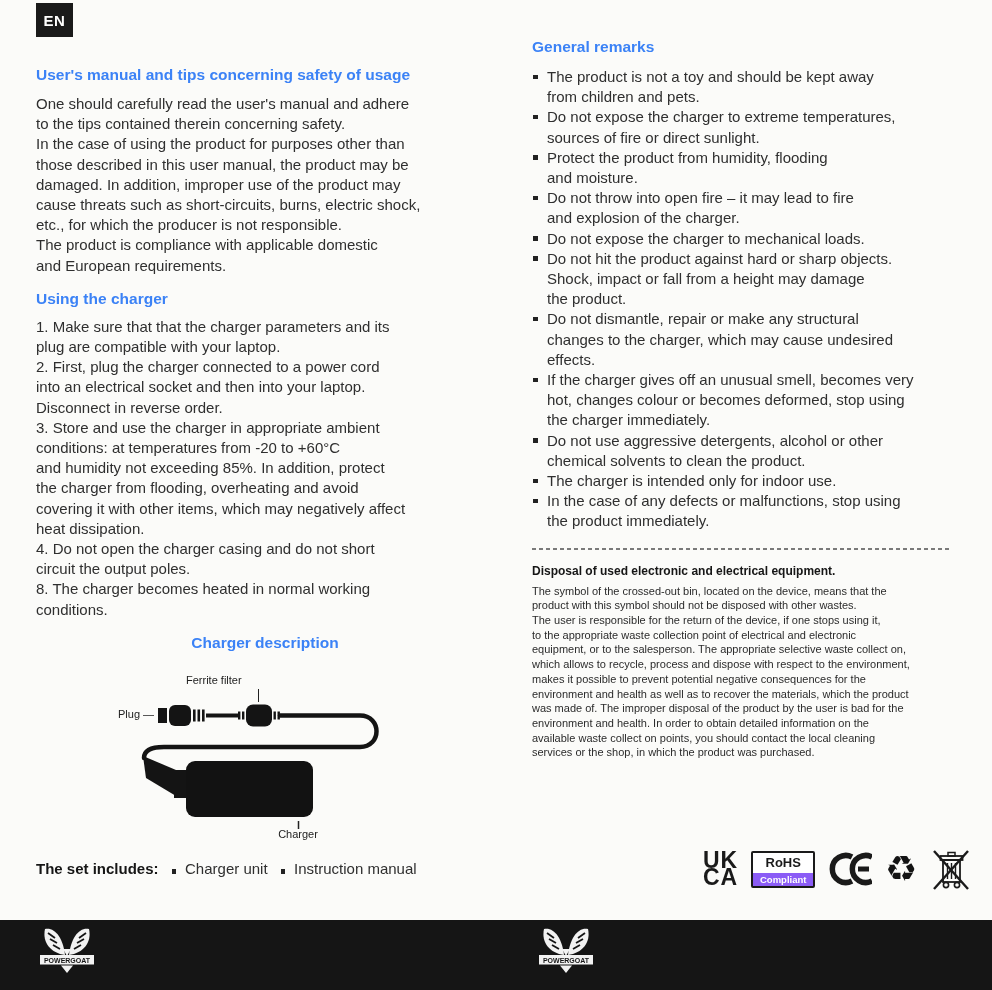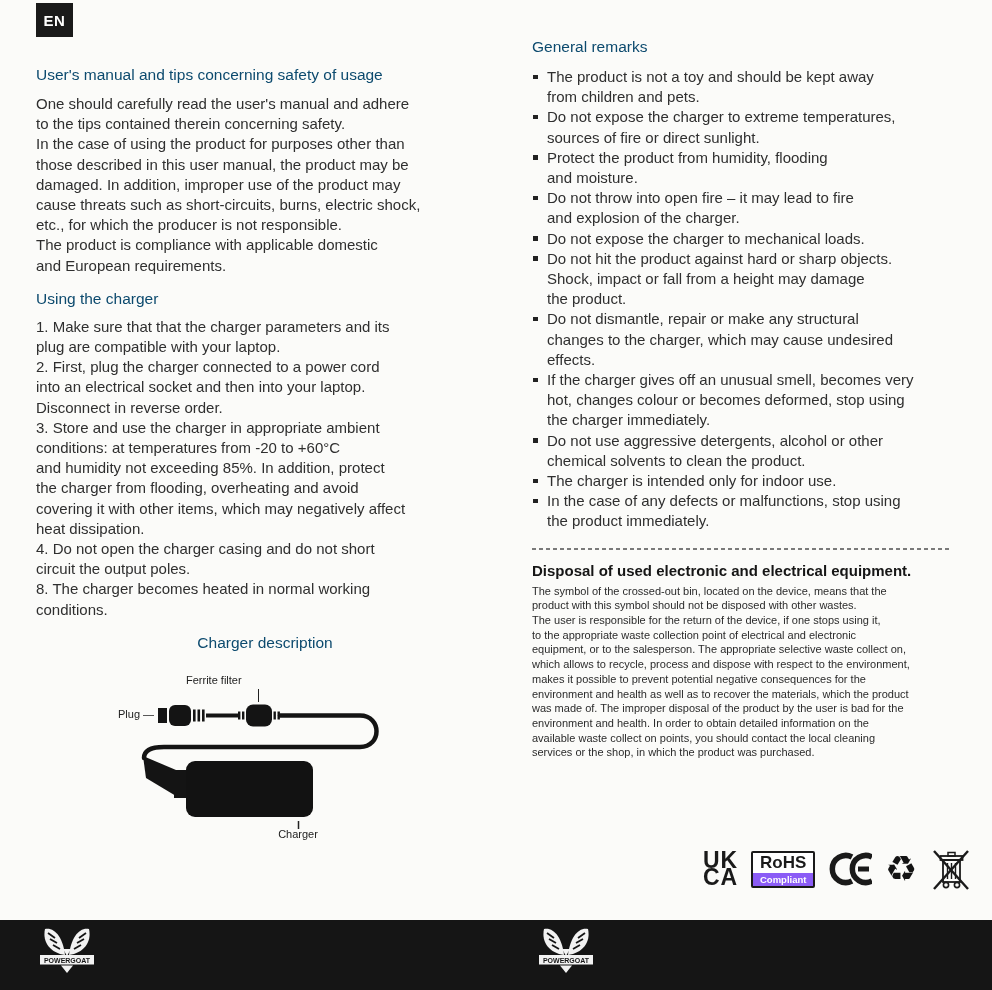--- a/index.html
+++ b/index.html
@@ -12,59 +12,59 @@
   }
   
   .en-badge{
     position:absolute;left:36px;top:3px;width:37px;height:34px;
     background:#1a1a1a;color:#fff;font-weight:bold;font-size:15px;
     display:flex;align-items:center;justify-content:center;letter-spacing:.5px;
   }
   
   .left-col{position:absolute;left:36px;top:66px;width:458px;}
   .right-col{position:absolute;left:532px;top:38px;width:448px;}
-  h1,h2{font-size:15.5px;line-height:18px;margin:0;color:#0c4a6e;font-weight:normal;}
+  h1,h2{font-size:15.5px;line-height:18px;margin:0;color:#3b82f6;font-weight:bold;}
   .body-pre{font-size:15px;line-height:20.2px;margin:10px 0 0 0;white-space:pre;}
   .steps{margin-top:9px;}
   .step{font-size:15px;line-height:20.2px;white-space:pre;}
   .h-using{margin-top:14px;}
   .h-desc{margin-top:14px;text-align:center;}
   
   .remarks{list-style:none;margin:11px 0 0 0;padding:0;}
   .remarks li{
     position:relative;padding-left:15px;font-size:15px;line-height:20.2px;white-space:pre;
   }
   .remarks li::before{
     content:"";position:absolute;left:1px;top:7.5px;width:4.5px;height:4.5px;background:#222;
   }
   .divider{
     margin-top:16px;height:2px;width:420px;
     background:repeating-linear-gradient(to right,#7a7a7a 0 3.5px,transparent 3.5px 7px);
   }
-  .disposal-h{font-size:15px;line-height:14px;font-weight:bold;color:#161616;margin-top:14px;}
+  .disposal-h{font-size:12px;line-height:14px;font-weight:bold;color:#161616;margin-top:14px;}
   .disposal-p{font-size:11px;line-height:14.7px;margin-top:6px;white-space:pre;color:#2b2b2b;}
   
   .diagram{position:relative;height:196px;}
   .diag-label{position:absolute;font-size:11px;color:#222;}
   .lbl-ferrite{left:150px;top:22px;width:150px;}
   .lbl-tick{position:absolute;left:222px;top:37px;height:13px;border-left:1.5px solid #222;}
   .lbl-plug{left:82px;top:56px;}
   .lbl-charger{left:212px;top:176px;width:100px;text-align:center;}
   .diag-svg{position:absolute;left:96px;top:52px;}
   
   .set-line{margin-top:12px;font-size:15px;display:flex;align-items:baseline;}
   .set-label{font-weight:bold;color:#161616;}
   .sq{display:inline-block;width:4.5px;height:4.5px;background:#222;margin:0 9px 2px 13px;}
   
   .marks-row{position:absolute;left:703px;top:845px;display:flex;align-items:center;gap:13px;}
   .ukca{font-weight:800;font-size:23px;line-height:17.5px;color:#1a1a1a;letter-spacing:1px;}
   .rohs{
     width:60px;border:2.5px solid #1a1a1a;border-radius:2px;background:#fff;text-align:center;
   }
-  .rohs-top{font-size:17px;font-weight:800;color:#1a1a1a;line-height:20px;}
+  .rohs-top{font-size:13px;font-weight:800;color:#1a1a1a;line-height:20px;}
   .rohs-bottom{background:#8b5cf6;color:#fff;font-size:9.5px;line-height:13px;font-weight:bold;}
   .recycle{font-family:"DejaVu Sans",sans-serif;font-size:36px;color:#141414;line-height:36px;}
   
   .footer-bar{position:absolute;left:0;top:920px;width:992px;height:70px;background:#151515;}
   .goat{position:absolute;top:5px;width:58px;height:48px;}
   .goat-1{left:38px;} .goat-2{left:537px;}
 </style>
 </head>
 <body>
 
@@ -129,20 +129,27 @@
 
       <path d="M148 11.5 H228 C250 11.5 250 43 228 43 H32 C18 43 12 47 12 54" stroke="#141414" stroke-width="4.5" fill="none" stroke-linecap="round"></path>
       <polygon points="11,52 44,66 44,92 14,74" fill="#141414"></polygon>
       <rect x="42" y="66" width="12" height="28" fill="#141414"></rect>
 
       <rect x="54" y="57" width="127" height="56" rx="9" fill="#121212"></rect>
       <line x1="166.5" y1="117" x2="166.5" y2="125" stroke="#222" stroke-width="1.5"></line>
     </svg>
   </div>
 
+  <div class="set-line">
+    <span class="set-label">The set includes:</span>
+    <span class="sq"></span>
+    <span>Charger unit</span>
+    <span class="sq"></span>
+    <span>Instruction manual</span>
+  </div>
 </div>
 
 <div class="right-col">
   <h2>General remarks</h2>
 
   <ul class="remarks">
     <li>The product is not a toy and should be kept away
 from children and pets.</li>
     <li>Do not expose the charger to extreme temperatures,
 sources of fire or direct sunlight.</li>

